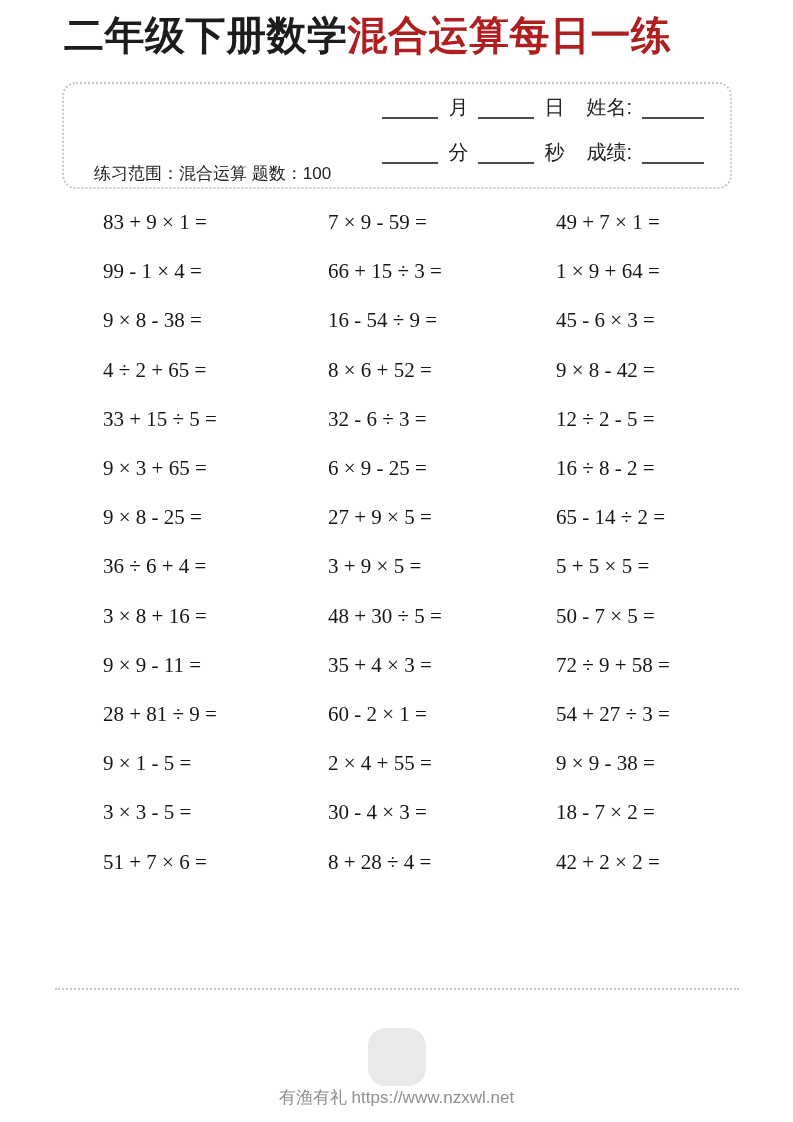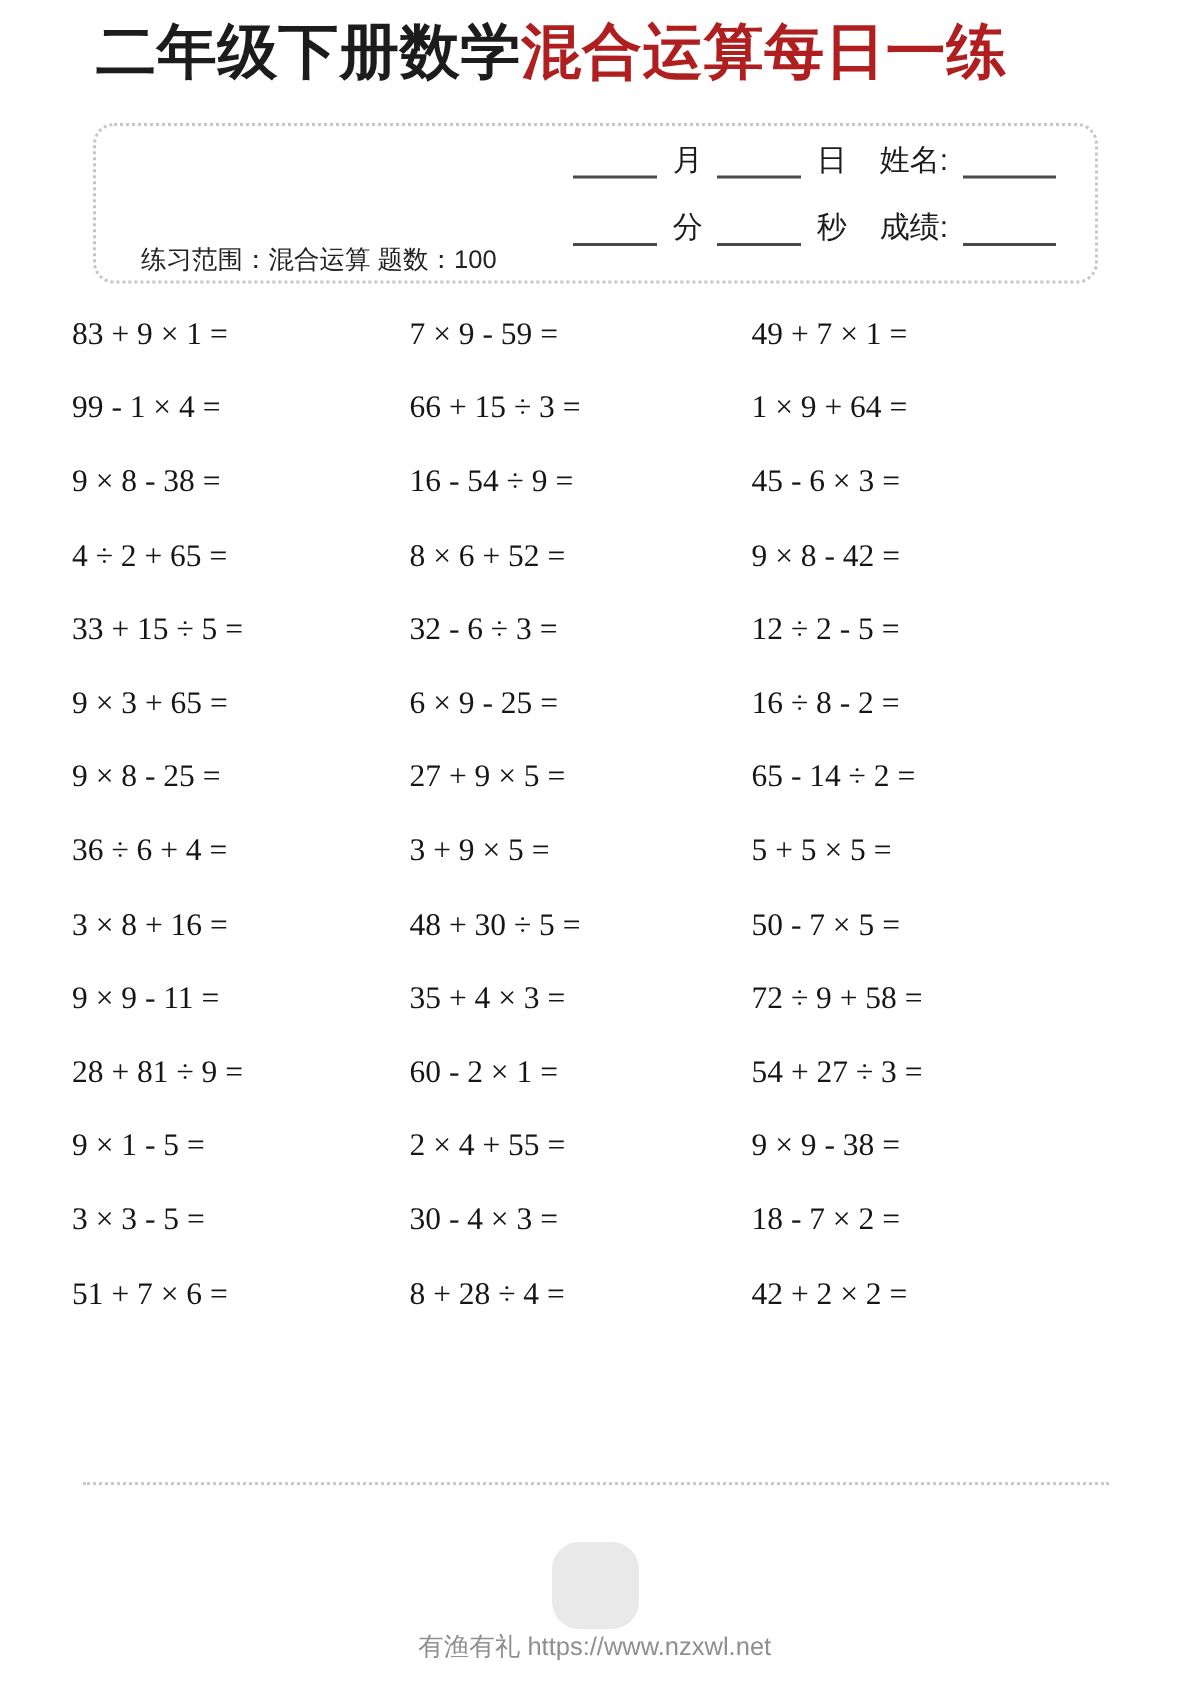--- a/index.html
+++ b/index.html
@@ -76,21 +76,21 @@
   .gap { display: inline-block; width: 18px; }
 
   
   .pgrid {
     position: absolute;
     left: 0;
     top: 198px;
     width: 793px;
     display: grid;
     grid-template-columns: 225px 228px 240px;
-    padding-left: 48px;
+    padding-left: 103px;
     box-sizing: border-box;
   }
   .pcell {
     height: 49.2px;
     display: flex;
     align-items: center;
     font-family: "Liberation Serif", "DejaVu Serif", serif;
     font-size: 21px;
     color: #161616;
     white-space: nowrap;

